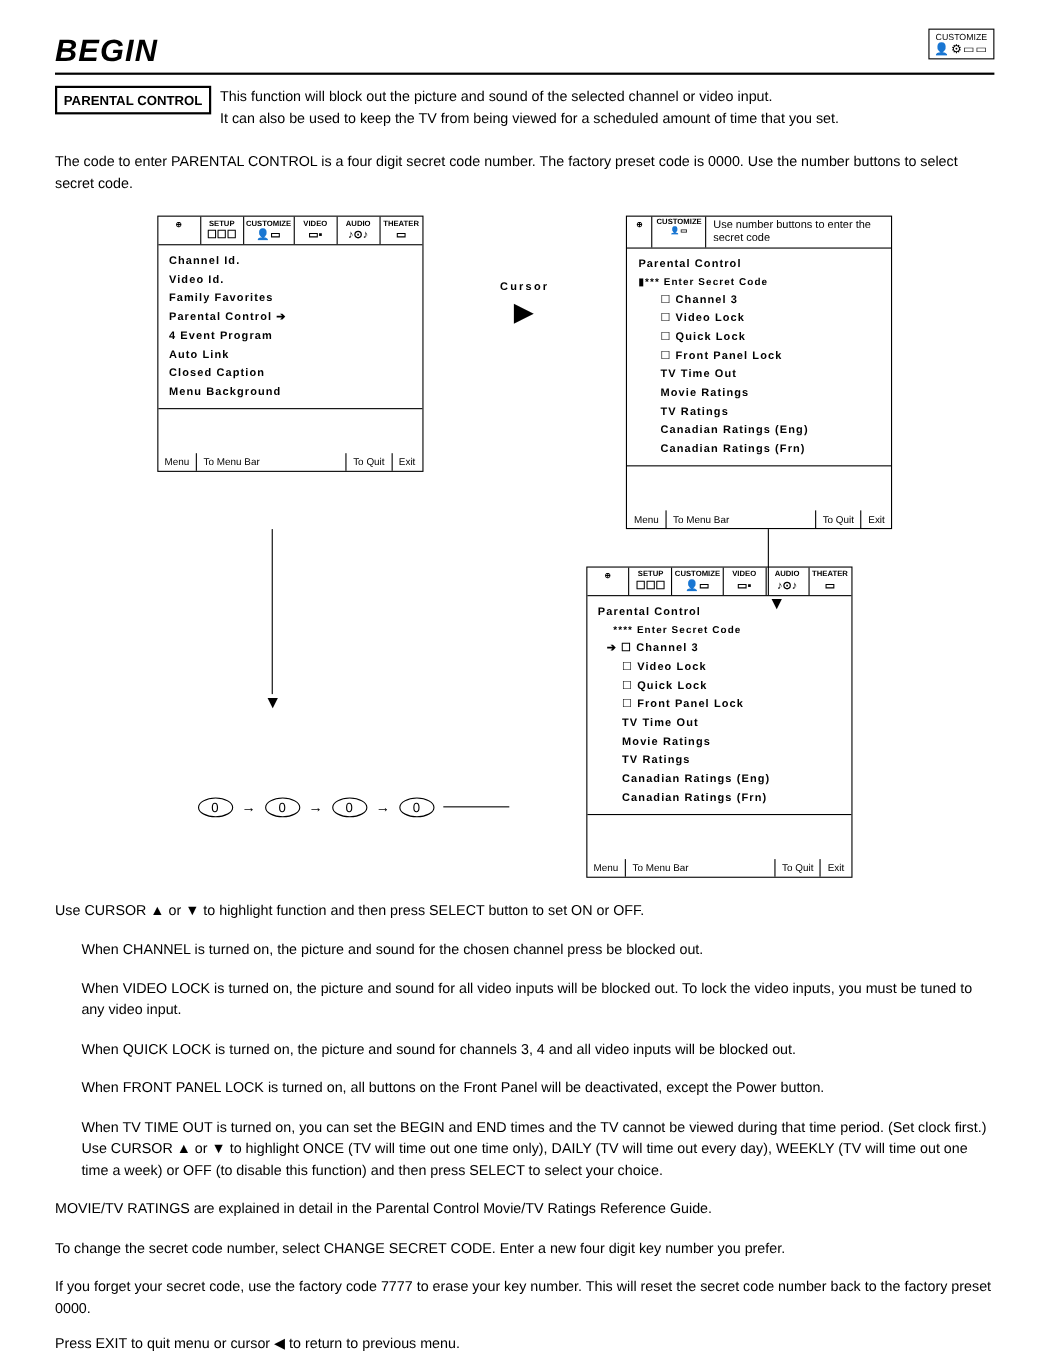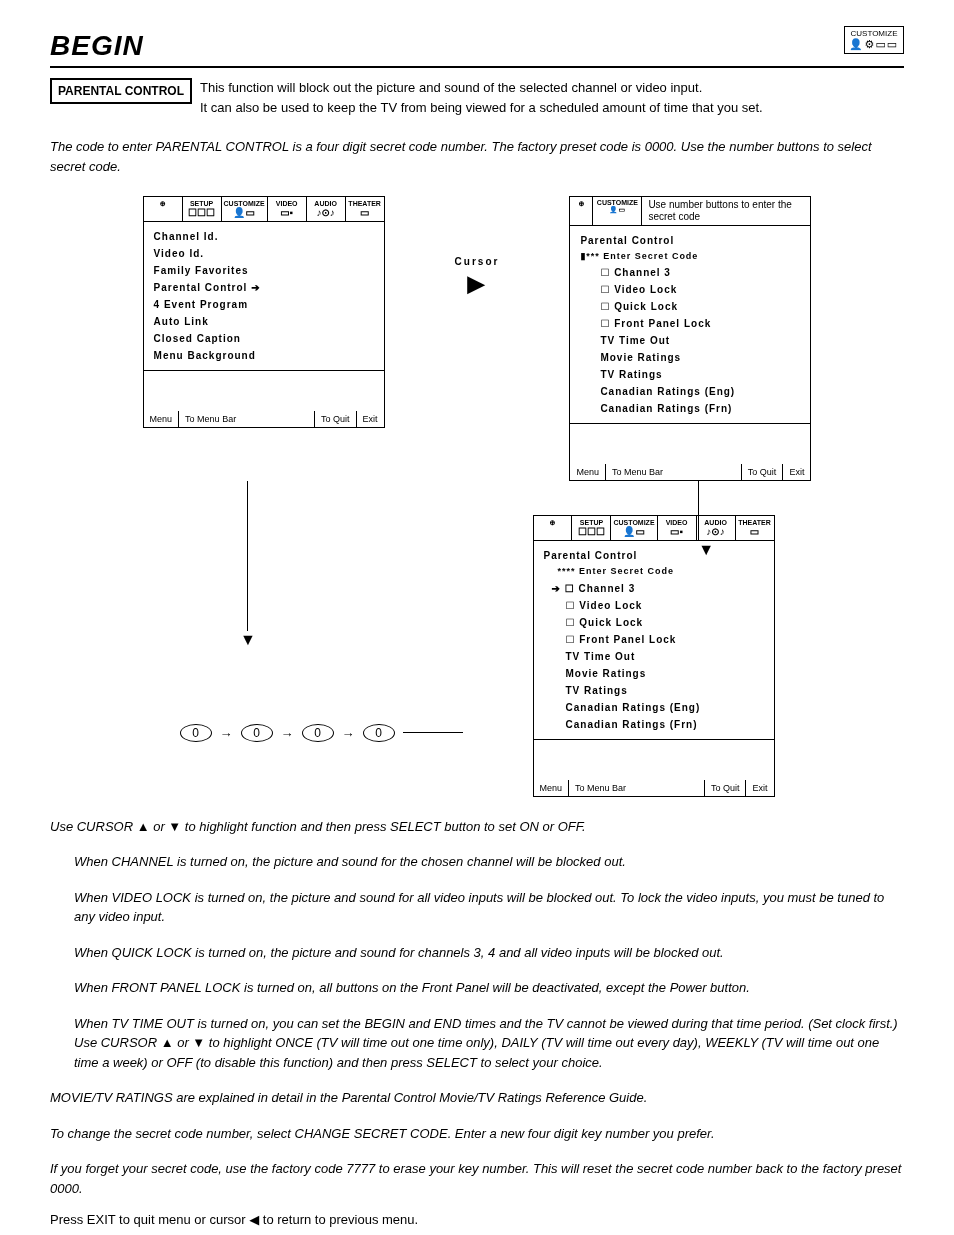--- a/index.html
+++ b/index.html
@@ -39,21 +39,21 @@
     display: inline-block;
     border: 2px solid #000;
     padding: 4px 6px;
     font-weight: bold;
     font-size: 12px;
     vertical-align: top;
     margin-right: 8px;
   }
   .intro-row { display:flex; align-items:flex-start; margin-bottom:20px;}
   .intro-text { flex:1; line-height:1.5;}
-  .para { margin: 16px 0; line-height:1.5;font-style:italic;}
+  .para { margin: 16px 0; line-height:1.5;}
   .indent { margin-left: 24px; }
   .diagrams {
     display:flex; flex-direction:column; align-items:center;
     margin: 20px 0;
   }
   .diag-row1 { display:flex; gap:70px; align-items:flex-start; justify-content:center; width:100%;}
   .menubox {
     border:1px solid #000;
     width:240px;
     font-size:10px;
@@ -254,21 +254,21 @@
         <div>Menu</div>
         <div class="fill">To Menu Bar</div>
         <div>To Quit</div>
         <div>Exit</div>
       </div>
     </div>
   </div>
 </div>
 
 <div class="para">Use CURSOR ▲ or ▼ to highlight function and then press SELECT button to set ON or OFF.</div>
-<div class="para indent">When CHANNEL is turned on, the picture and sound for the chosen channel will be blocked out.</div>
+<div class="para indent">When CHANNEL is turned on, the picture and sound for the chosen channel press be blocked out.</div>
 <div class="para indent">When VIDEO LOCK is turned on, the picture and sound for all video inputs will be blocked out. To lock the video inputs, you must be tuned to any video input.</div>
 <div class="para indent">When QUICK LOCK is turned on, the picture and sound for channels 3, 4 and all video inputs will be blocked out.</div>
 <div class="para indent">When FRONT PANEL LOCK is turned on, all buttons on the Front Panel will be deactivated, except the Power button.</div>
 <div class="para indent">When TV TIME OUT is turned on, you can set the BEGIN and END times and the TV cannot be viewed during that time period. (Set clock first.) Use CURSOR ▲ or ▼ to highlight ONCE (TV will time out one time only), DAILY (TV will time out every day), WEEKLY (TV will time out one time a week) or OFF (to disable this function) and then press SELECT to select your choice.</div>
 <div class="para">MOVIE/TV RATINGS are explained in detail in the Parental Control Movie/TV Ratings Reference Guide.</div>
 <div class="para">To change the secret code number, select CHANGE SECRET CODE.  Enter a new four digit key number you prefer.</div>
 <div class="para" style="margin-bottom:14px;">If you forget your secret code, use the factory code 7777 to erase your key number. This will reset the secret code number back to the factory preset 0000.</div>
 <div>Press EXIT to quit menu or cursor ◀ to return to previous menu.</div>
 
 <div class="note-box">

